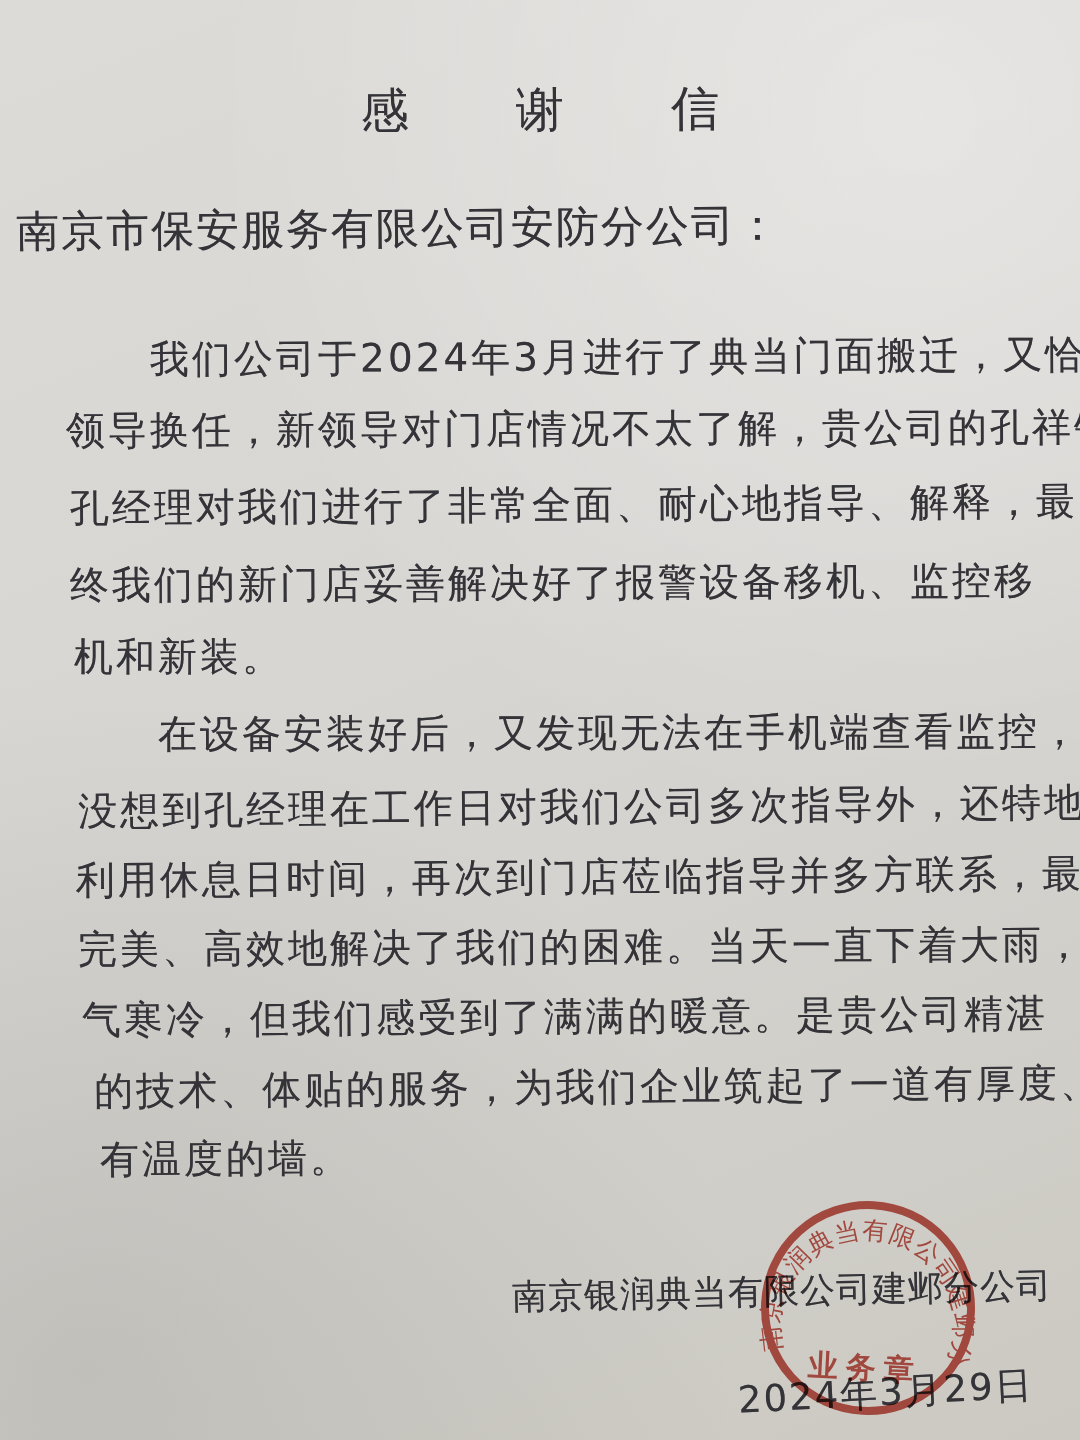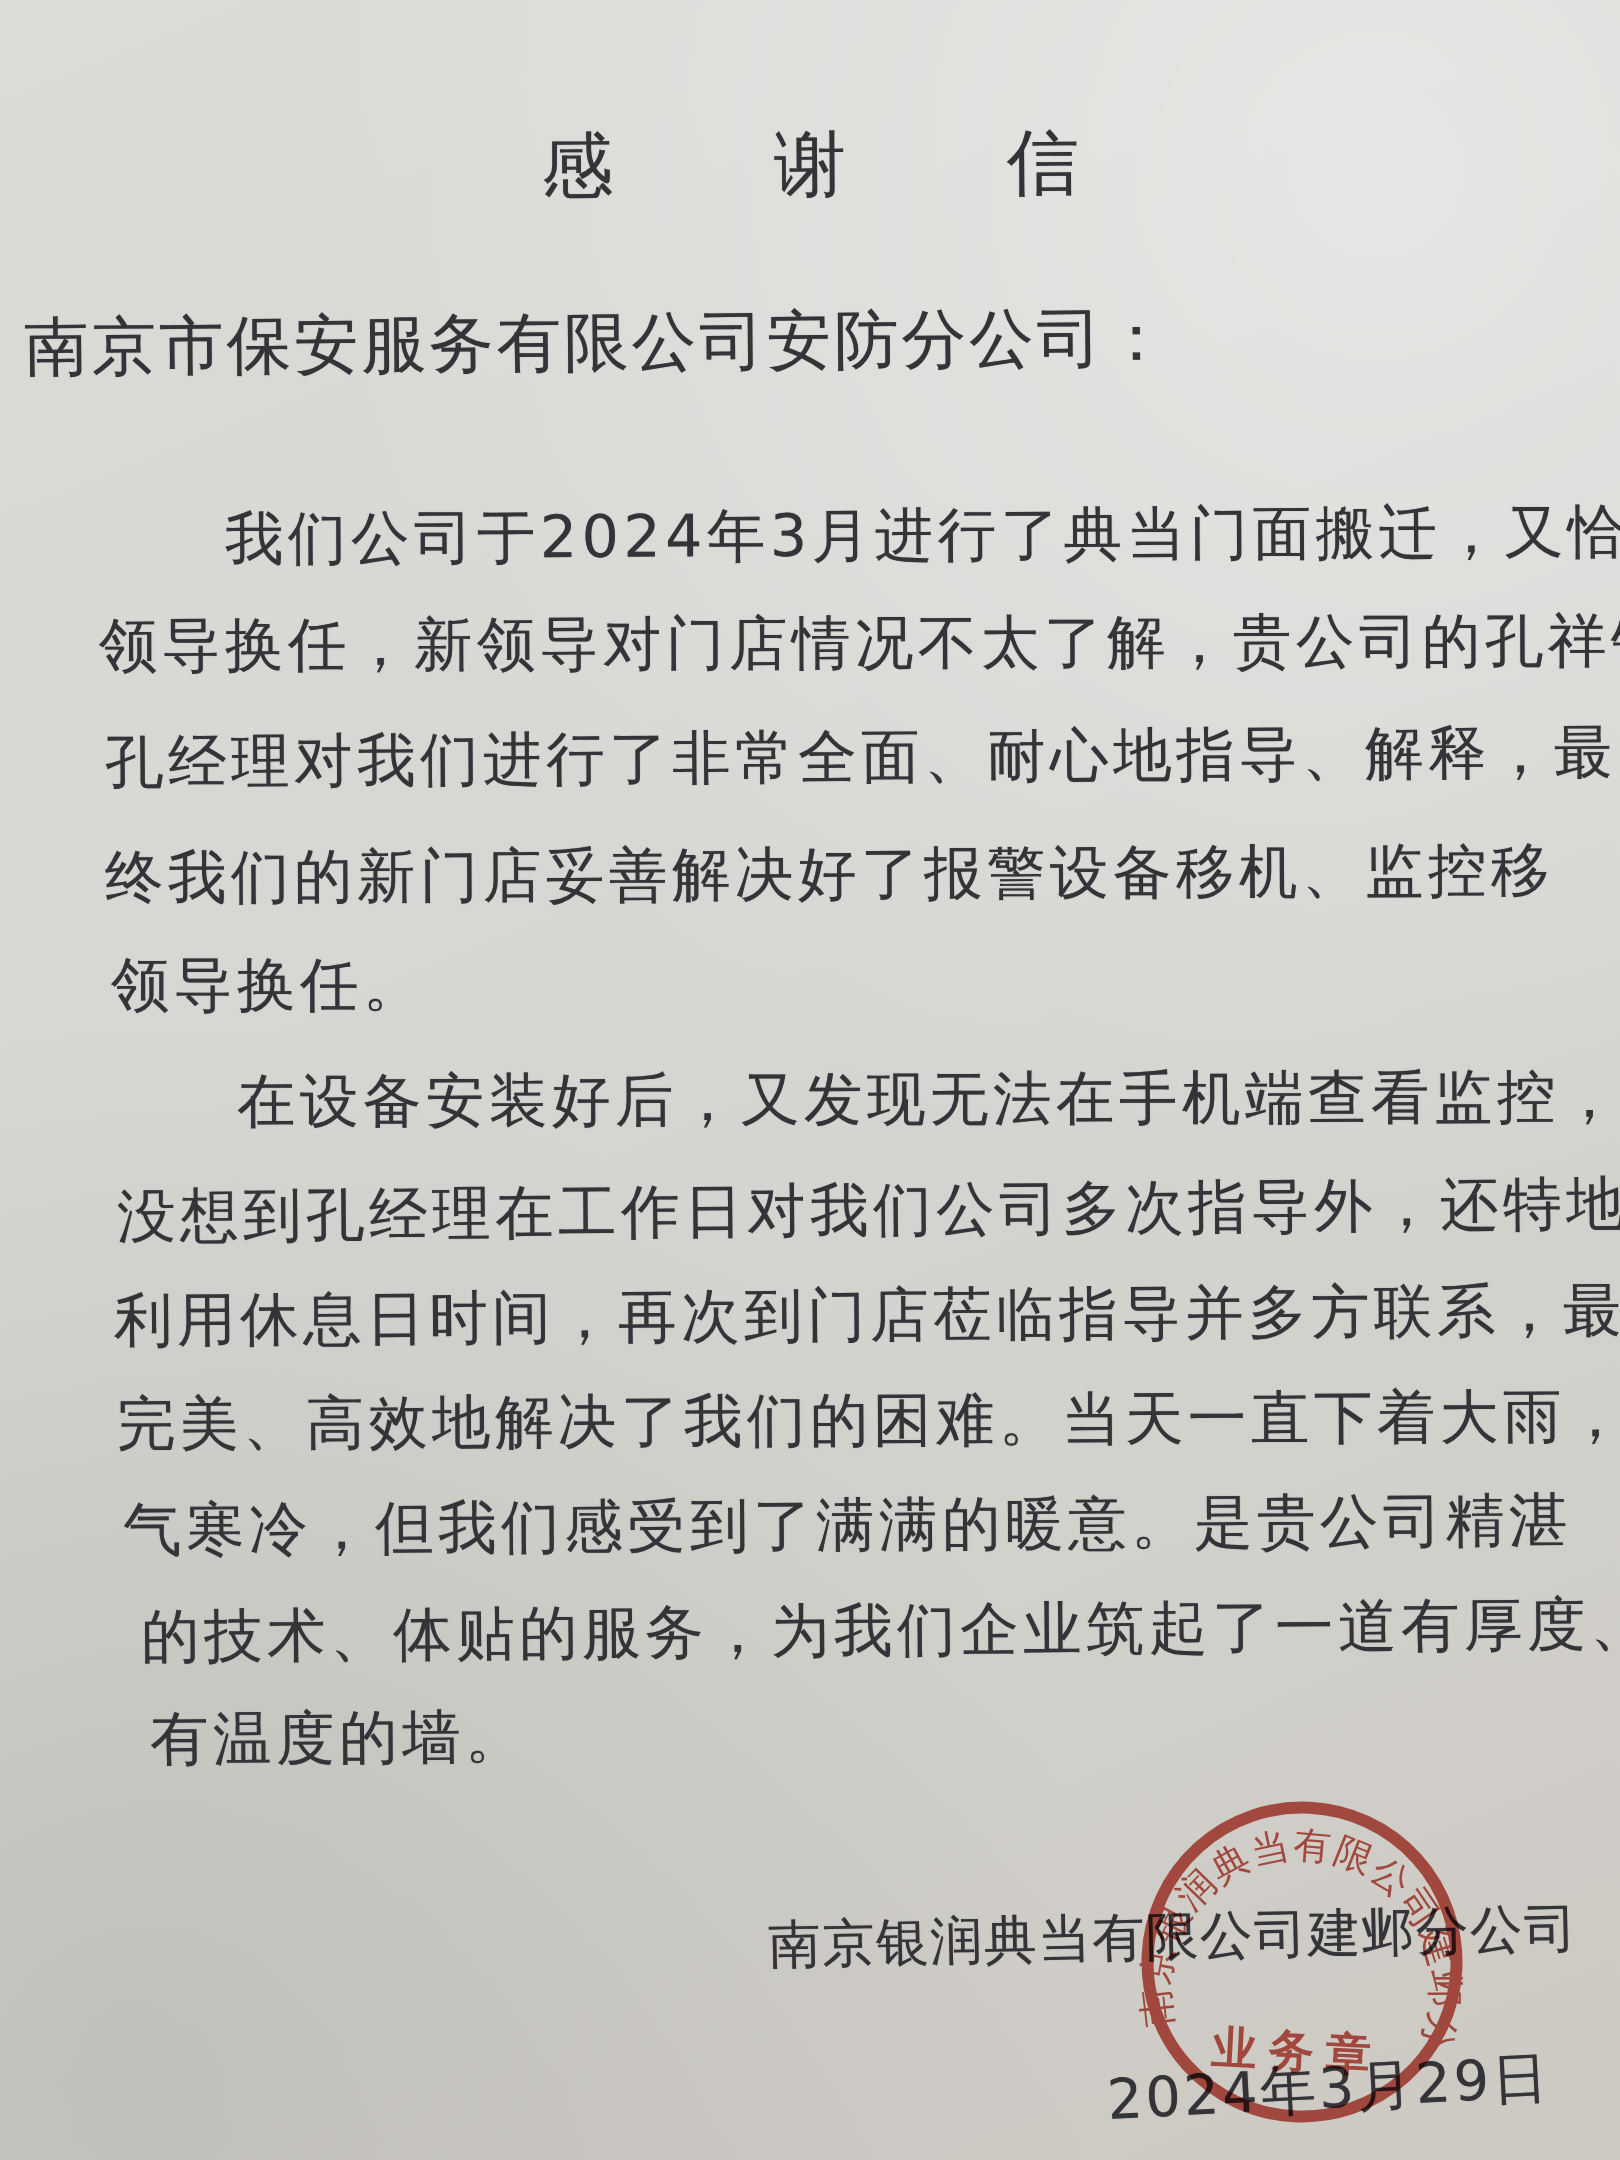--- a/index.html
+++ b/index.html
@@ -59,21 +59,21 @@
 <div class="paper">
 
   <div class="hw title">感 谢 信</div>
 
   <div class="hw salutation">南京市保安服务有限公司安防分公司：</div>
 
   <div class="hw bodyline" style="top:330px;left:150px;transform:rotate(-.3deg);">我们公司于2024年3月进行了典当门面搬迁，又恰逢</div>
   <div class="hw bodyline" style="top:402px;left:66px;transform:rotate(-.2deg);">领导换任，新领导对门店情况不太了解，贵公司的孔祥铭</div>
   <div class="hw bodyline" style="top:478px;left:70px;transform:rotate(-.4deg);">孔经理对我们进行了非常全面、耐心地指导、解释，最</div>
   <div class="hw bodyline" style="top:556px;left:70px;transform:rotate(-.3deg);">终我们的新门店妥善解决好了报警设备移机、监控移</div>
-  <div class="hw bodyline" style="top:630px;left:74px;">领导换任。</div>
+  <div class="hw bodyline" style="top:630px;left:74px;">机和新装。</div>
   <div class="hw bodyline" style="top:706px;left:158px;transform:rotate(-.2deg);">在设备安装好后，又发现无法在手机端查看监控，</div>
   <div class="hw bodyline" style="top:780px;left:78px;transform:rotate(-.5deg);">没想到孔经理在工作日对我们公司多次指导外，还特地</div>
   <div class="hw bodyline" style="top:850px;left:76px;transform:rotate(-.4deg);">利用休息日时间，再次到门店莅临指导并多方联系，最后</div>
   <div class="hw bodyline" style="top:920px;left:78px;transform:rotate(-.3deg);">完美、高效地解决了我们的困难。当天一直下着大雨，天</div>
   <div class="hw bodyline" style="top:990px;left:82px;transform:rotate(-.4deg);">气寒冷，但我们感受到了满满的暖意。是贵公司精湛</div>
   <div class="hw bodyline" style="top:1060px;left:94px;transform:rotate(-.5deg);">的技术、体贴的服务，为我们企业筑起了一道有厚度、也</div>
   <div class="hw bodyline" style="top:1132px;left:100px;transform:rotate(-.4deg);">有温度的墙。</div>
 
   <div class="hw signature">南京银润典当有限公司建邺分公司</div>
 

